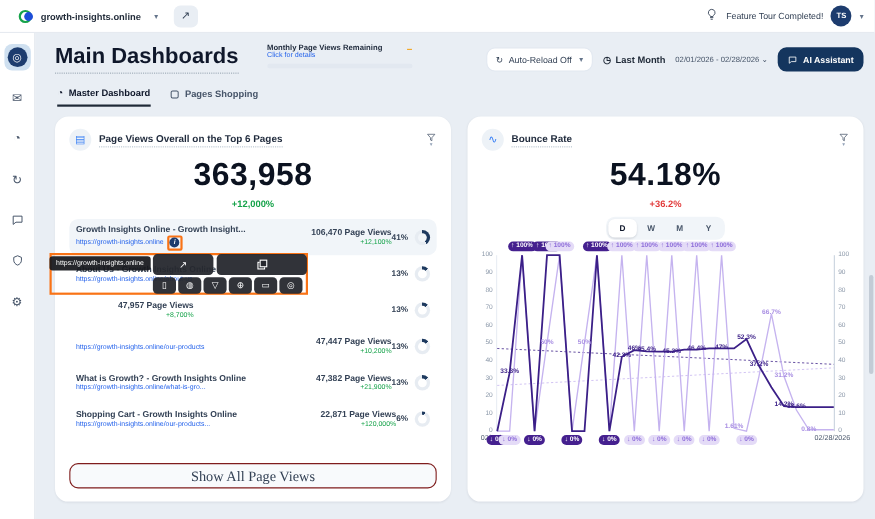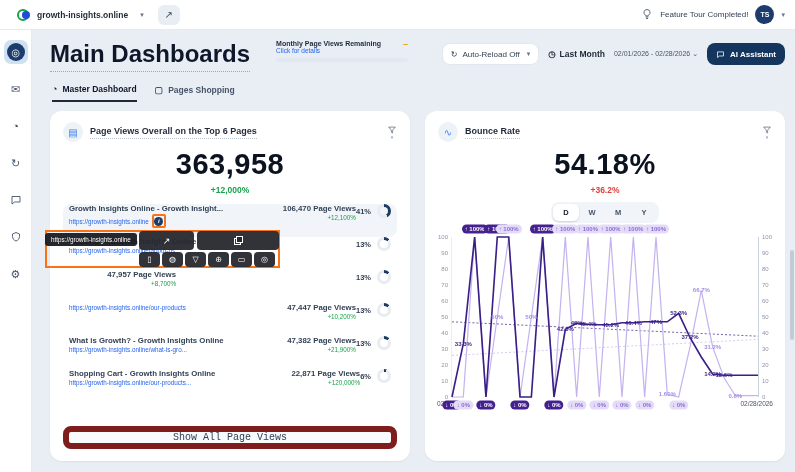--- a/index.html
+++ b/index.html
@@ -22,21 +22,21 @@
   
   #sidebar { position:absolute; left:0; top:30px; width:32px; height:442px; background:#fff; border-right:1px solid #e6eaf0; display:flex; flex-direction:column; align-items:center; padding-top:10px; gap:13px; z-index:4; }
   .side-item { width:24px; height:24px; display:flex; align-items:center; justify-content:center; font-size:11px; color:#475569; cursor:pointer; border-radius:7px; }
   .side-item svg { width:12px; height:12px; stroke:#475569; fill:none; stroke-width:1.8; }
   .side-item.active { background:#cfe0f0; }
   .side-item.active .orb { width:18px; height:18px; border-radius:50%; background:#1d3c6e; color:#fff; font-size:10px; display:flex; align-items:center; justify-content:center; }
 
   
   #main { position:absolute; left:32px; top:30px; width:763px; height:442px; }
   #hdr { display:flex; align-items:flex-start; padding:10px 10px 0 18px; }
-  .page-title { font-size:24px; font-weight:bold; color:#0f172a; border-bottom:1.5px dotted #9aa7b4; padding-bottom:3px; }
+  .page-title { font-size:20px; font-weight:bold; color:#0f172a; border-bottom:1.5px dotted #9aa7b4; padding-bottom:3px; }
   .quota { margin-left:26px; width:132px; }
   .quota-top { display:flex; align-items:center; }
   .quota-label { font-size:7px; font-weight:bold; color:#1e293b; }
   .quota-dash { margin-left:auto; color:#f59e0b; font-weight:bold; font-size:9px; line-height:6px; }
   .quota-link { font-size:6.5px; color:#2563eb; cursor:pointer; }
   .quota-bar { margin-top:4px; height:4px; background:#e2e8f0; border-radius:2px; }
   .hdr-right { margin-left:auto; display:flex; align-items:center; gap:9px; padding-top:3px; }
   .reload-pill { display:flex; align-items:center; gap:5px; background:#fff; border:1px solid #e2e8f0; border-radius:8px; height:22px; padding:0 8px; font-size:8px; color:#334155; cursor:pointer; }
   .last-month { display:flex; align-items:center; gap:4px; font-size:8.5px; font-weight:bold; color:#1f2937; cursor:pointer; }
   .date-range { font-size:7px; color:#475569; cursor:pointer; }
@@ -56,38 +56,38 @@
   .filter-btn { margin-left:auto; background:none; border:none; color:#475569; cursor:pointer; display:flex; flex-direction:column; align-items:center; line-height:1; }
   .filter-btn svg { width:10px; height:10px; stroke:#475569; fill:none; stroke-width:1.6; }
   .filter-btn .fchev { font-size:5px; color:#94a3b8; }
 
   .big-val { text-align:center; font-size:29px; font-weight:bold; color:#0b1220; margin-top:6px; letter-spacing:.5px; }
   .big-chg { text-align:center; font-size:8.5px; font-weight:bold; margin-top:4px; }
   .big-chg.up { color:#16a34a; } .big-chg.down { color:#e23b3b; }
 
   
   #rows { padding:0 13px; margin-top:9px; }
-  .prow { display:flex; align-items:flex-start; height:33px; padding:0 6px; border-radius:8px; }
+  .prow { display:flex; align-items:center; height:33px; padding:0 6px; border-radius:8px; }
   .prow.hl { background:#f1f5f9; }
   .row-main { width:185px; }
   .row-title { font-size:7.8px; font-weight:bold; color:#334155; white-space:nowrap; overflow:hidden; }
   .row-url-line { display:flex; align-items:center; gap:3px; margin-top:1px; }
   .row-url { font-size:6.3px; color:#2563eb; white-space:nowrap; cursor:pointer; }
   .info-wrap { border:2px solid #f97316; border-radius:2px; padding:0.5px; display:flex; }
   .info-i { width:9px; height:9px; border-radius:50%; background:#1d3c6e; color:#fff; font-size:6px; font-style:italic; font-weight:bold; display:flex; align-items:center; justify-content:center; cursor:pointer; }
   .row-views { width:107px; text-align:right; }
   .views-txt { font-size:7.8px; font-weight:bold; color:#334155; }
   .views-chg { font-size:6.3px; color:#16a34a; margin-top:1px; }
   .row-share { margin-left:auto; display:flex; align-items:center; gap:6px; }
   .share-txt { font-size:7.5px; font-weight:bold; color:#334155; }
   .donut { width:14px; height:14px; border-radius:50%; background:conic-gradient(#1e3a5f calc(var(--p)*1%), #e7ecf2 0); position:relative; }
   .donut::after { content:''; position:absolute; inset:3px; border-radius:50%; background:#fff; }
   .prow.hl .donut::after { background:#f1f5f9; }
 
-  .card-footer-btn { margin:auto 13px 12px 13px; height:23px; background:#f8fafc; border:6px solid #7f1d1d; border-radius:8px; font-size:10px; color:#334155; font-family:Liberation Mono, monospace; cursor:pointer; }
+  .card-footer-btn { margin:auto 13px 12px 13px; height:23px; background:#f8fafc; border:1px solid #7f1d1d; border-radius:8px; font-size:13px; color:#334155; font-family:Liberation Serif, serif; cursor:pointer; }
 
   
   #overlay { position:absolute; left:0; top:0; width:795px; height:472px; pointer-events:none; z-index:20; }
   .hl-rect { position:absolute; left:45px; top:230px; width:235px; height:38px; border:2px solid #f97316; }
   .url-tip { position:absolute; left:45px; top:233px; height:13px; background:#16181dee; color:#fff; font-size:6.3px; line-height:13px; padding:0 6px; border-radius:3px; white-space:nowrap; }
   .tb-top { position:absolute; left:139px; top:231px; display:flex; gap:3px; }
   .tb-btn { background:#26282ef2; border:none; color:#fff; border-radius:4px; display:flex; align-items:center; justify-content:center; cursor:pointer; pointer-events:auto; }
   .tb-btn.wide { height:19px; font-size:9px; }
   .tb-btn.w1 { width:55px; } .tb-btn.w2 { width:82px; }
   .copy-ico { position:relative; width:9px; height:9px; display:inline-block; }

